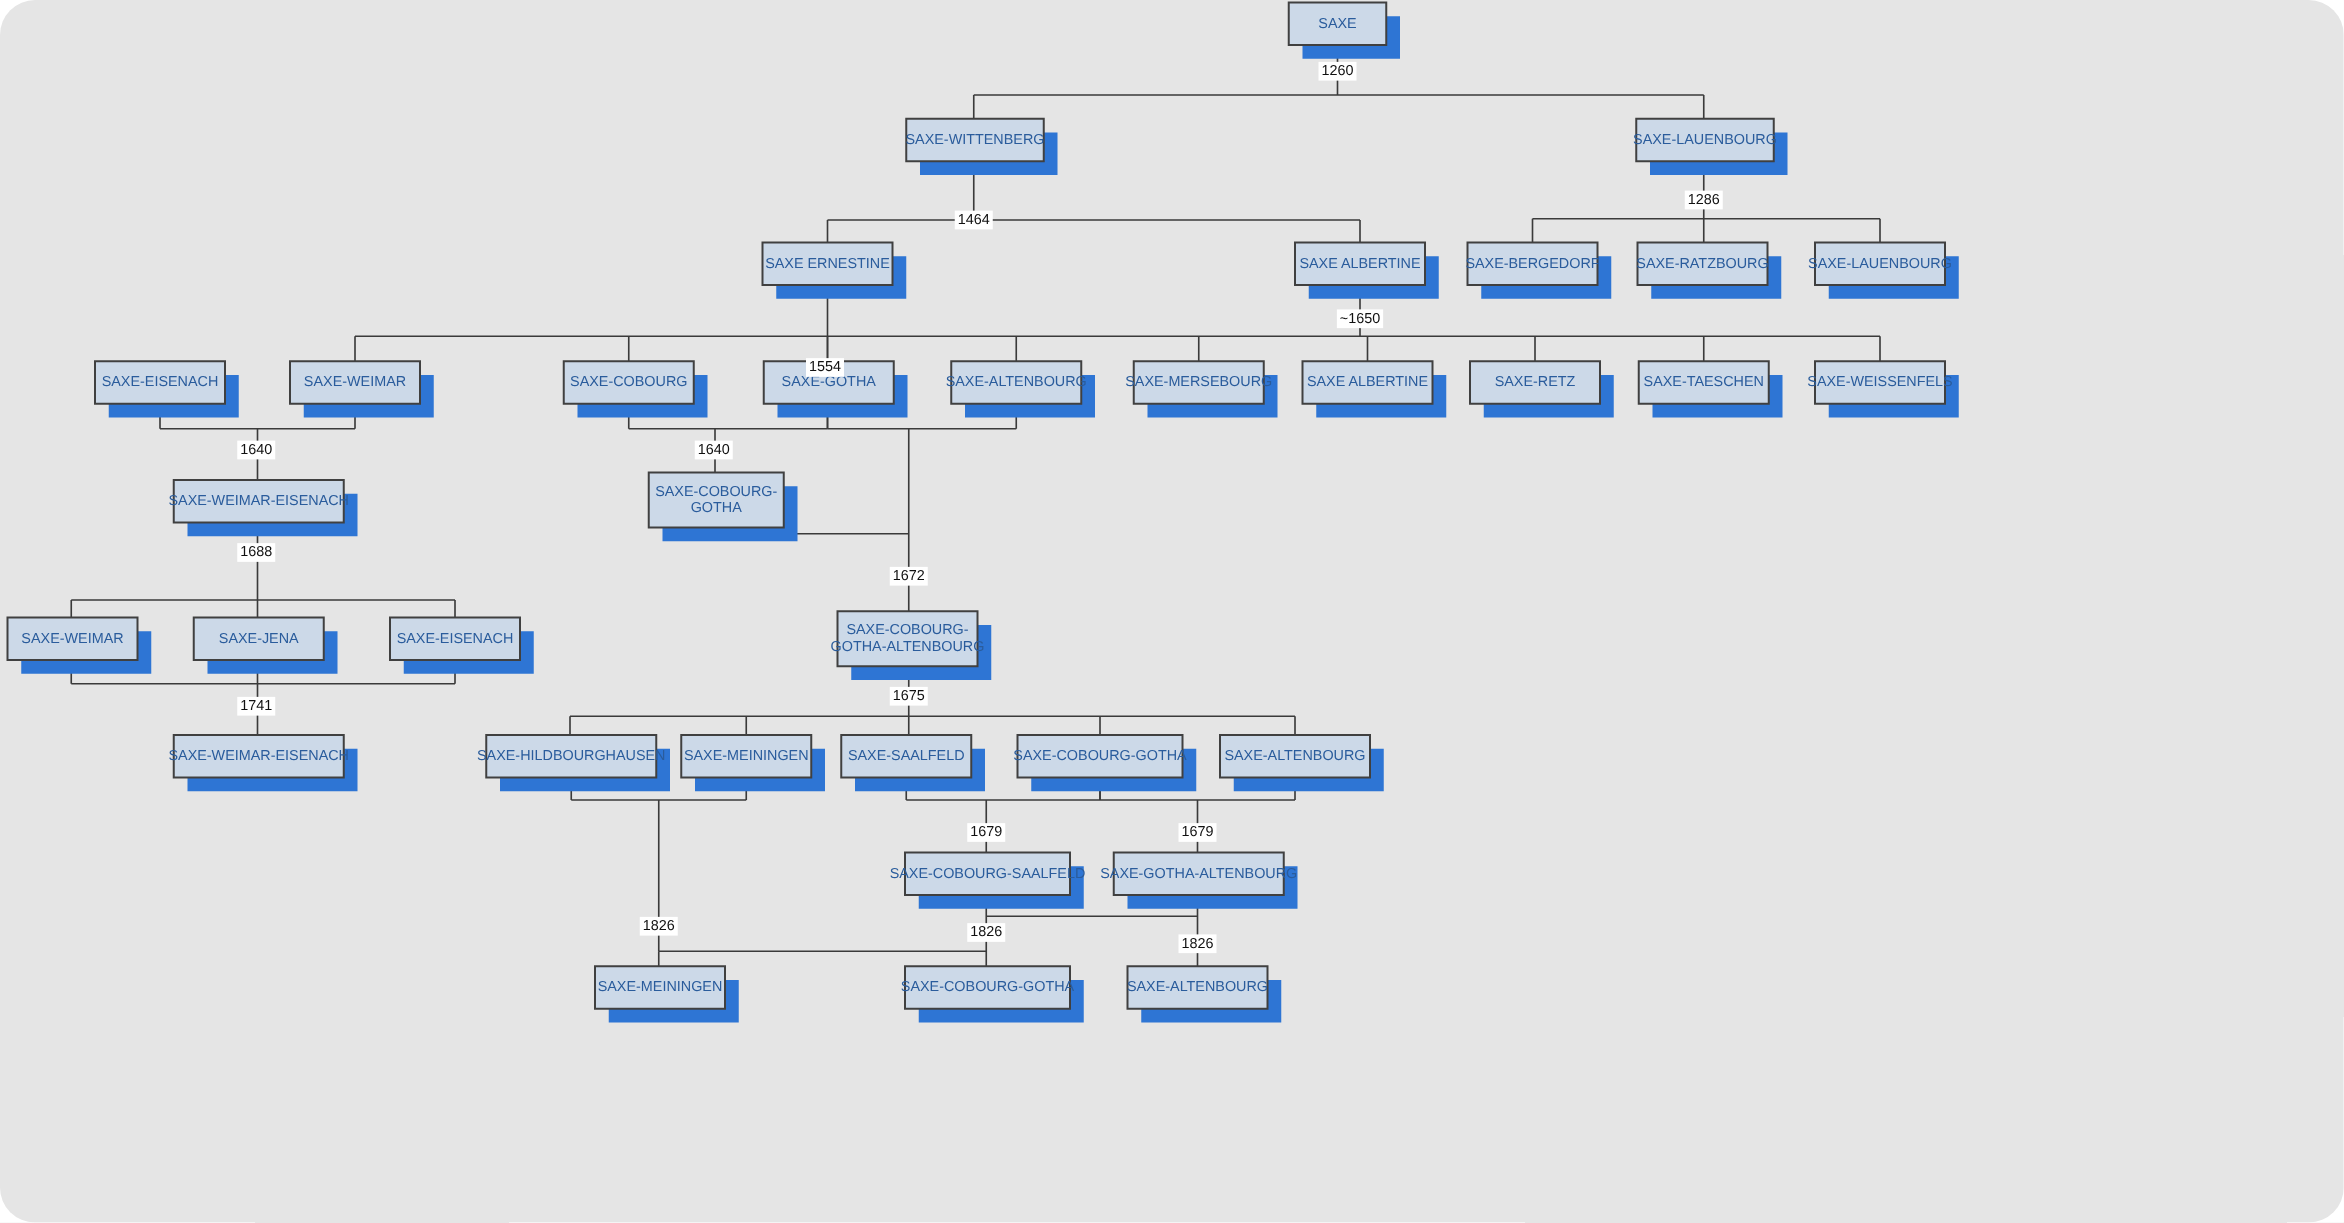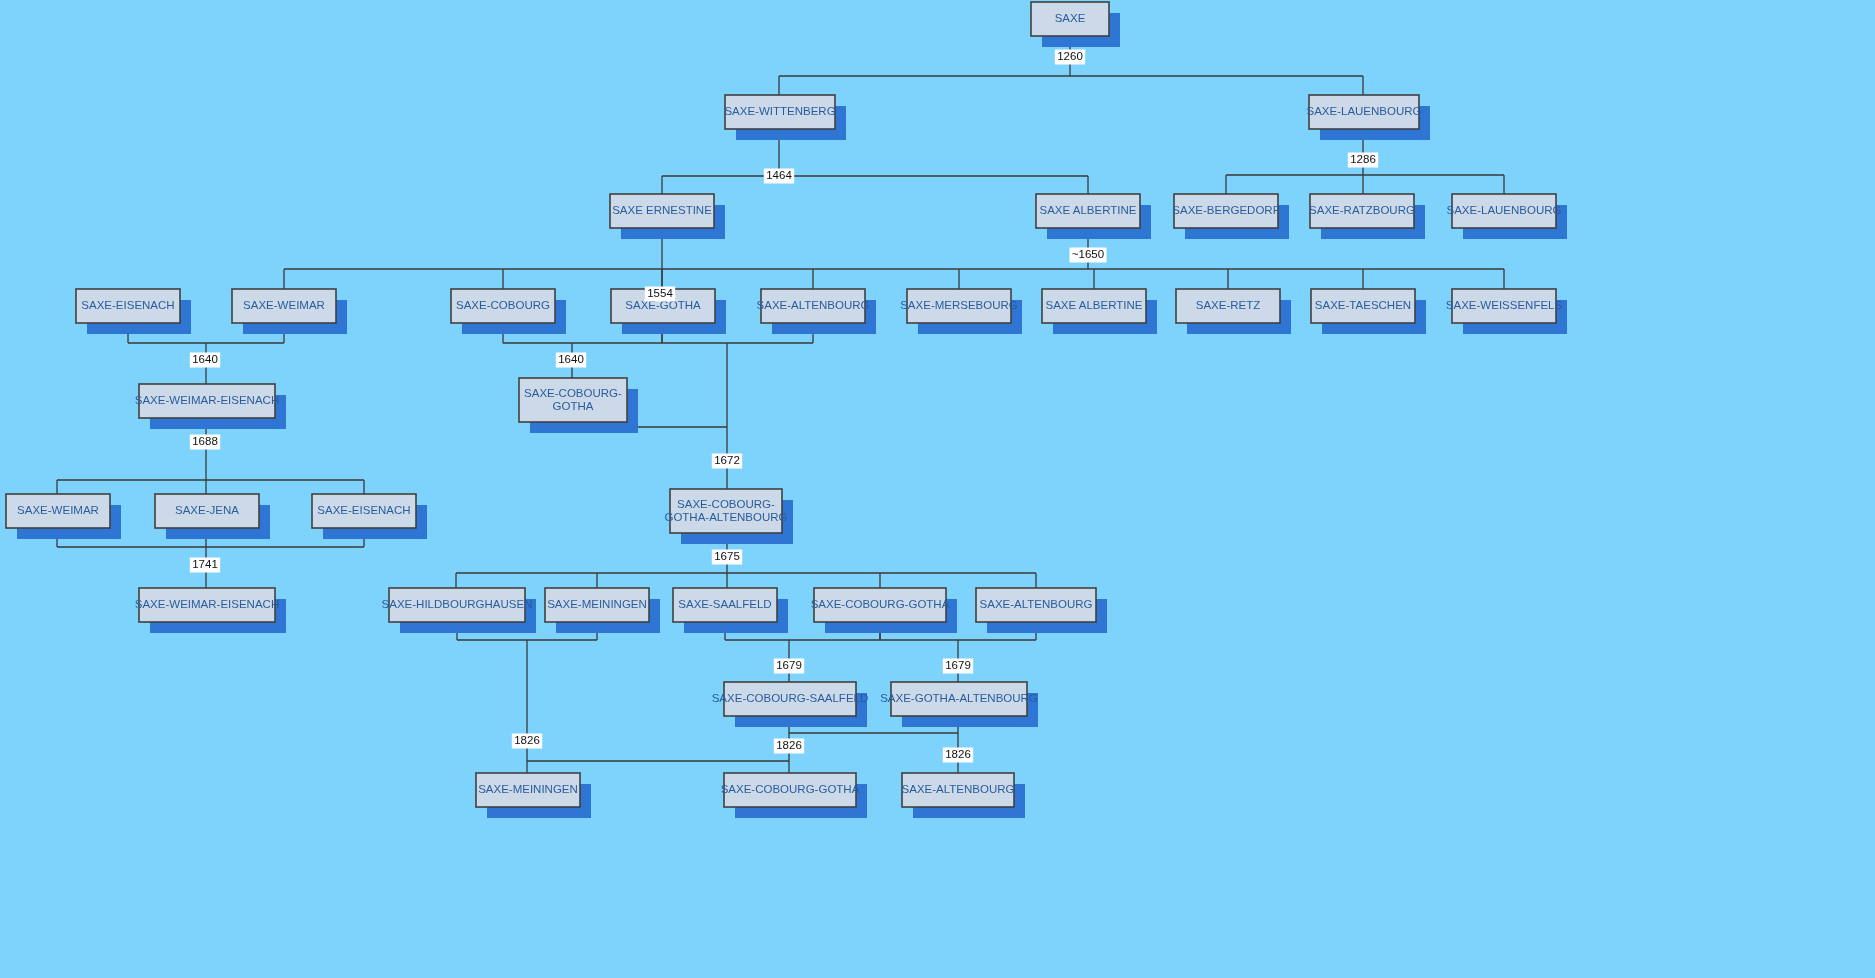--- a/index.html
+++ b/index.html
@@ -7,22 +7,23 @@
     padding: 0;
     background: #ffffff;
   }
   body {
     font-family: "Liberation Sans", sans-serif;
   }
   #diagram-root {
     position: relative;
     width: 1875px;
     height: 978px;
-    background: #7dd3fc;
+    background: #e5e5e5;
     overflow: hidden;
+    border-radius: 28px;
   }
   svg#tree-svg {
     position: absolute;
     top: 0;
     left: 0;
     width: 1875px;
     height: 978px;
   }
   .node-shadow {
     fill: #2e75d4;

